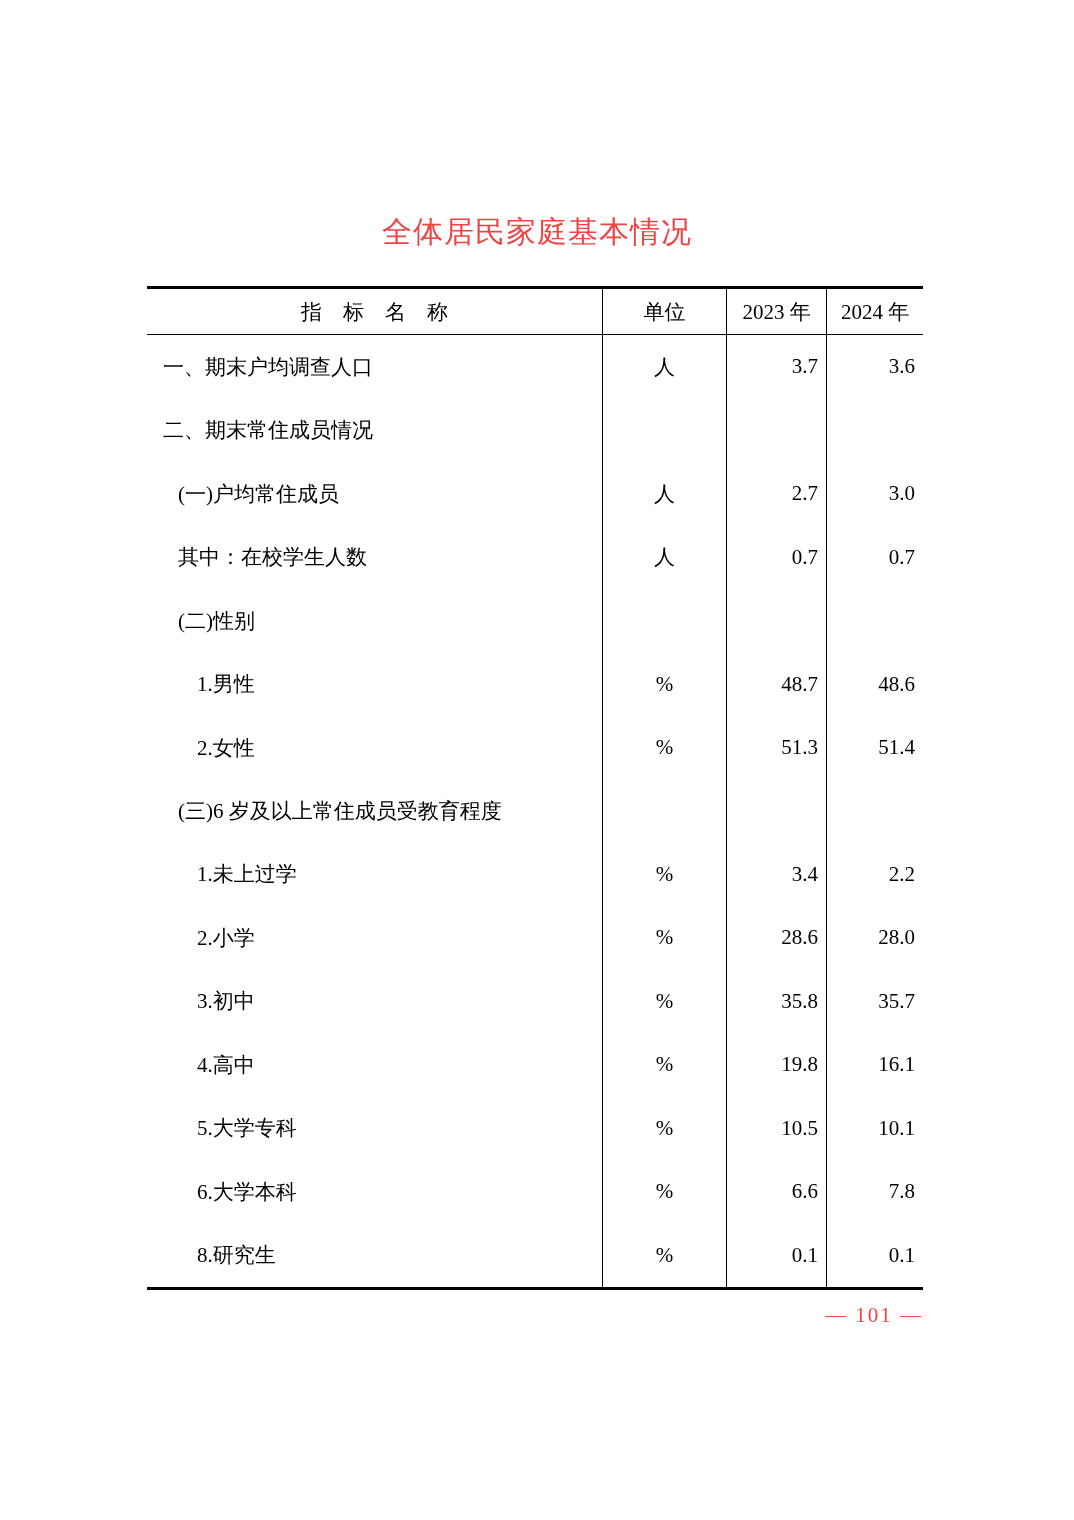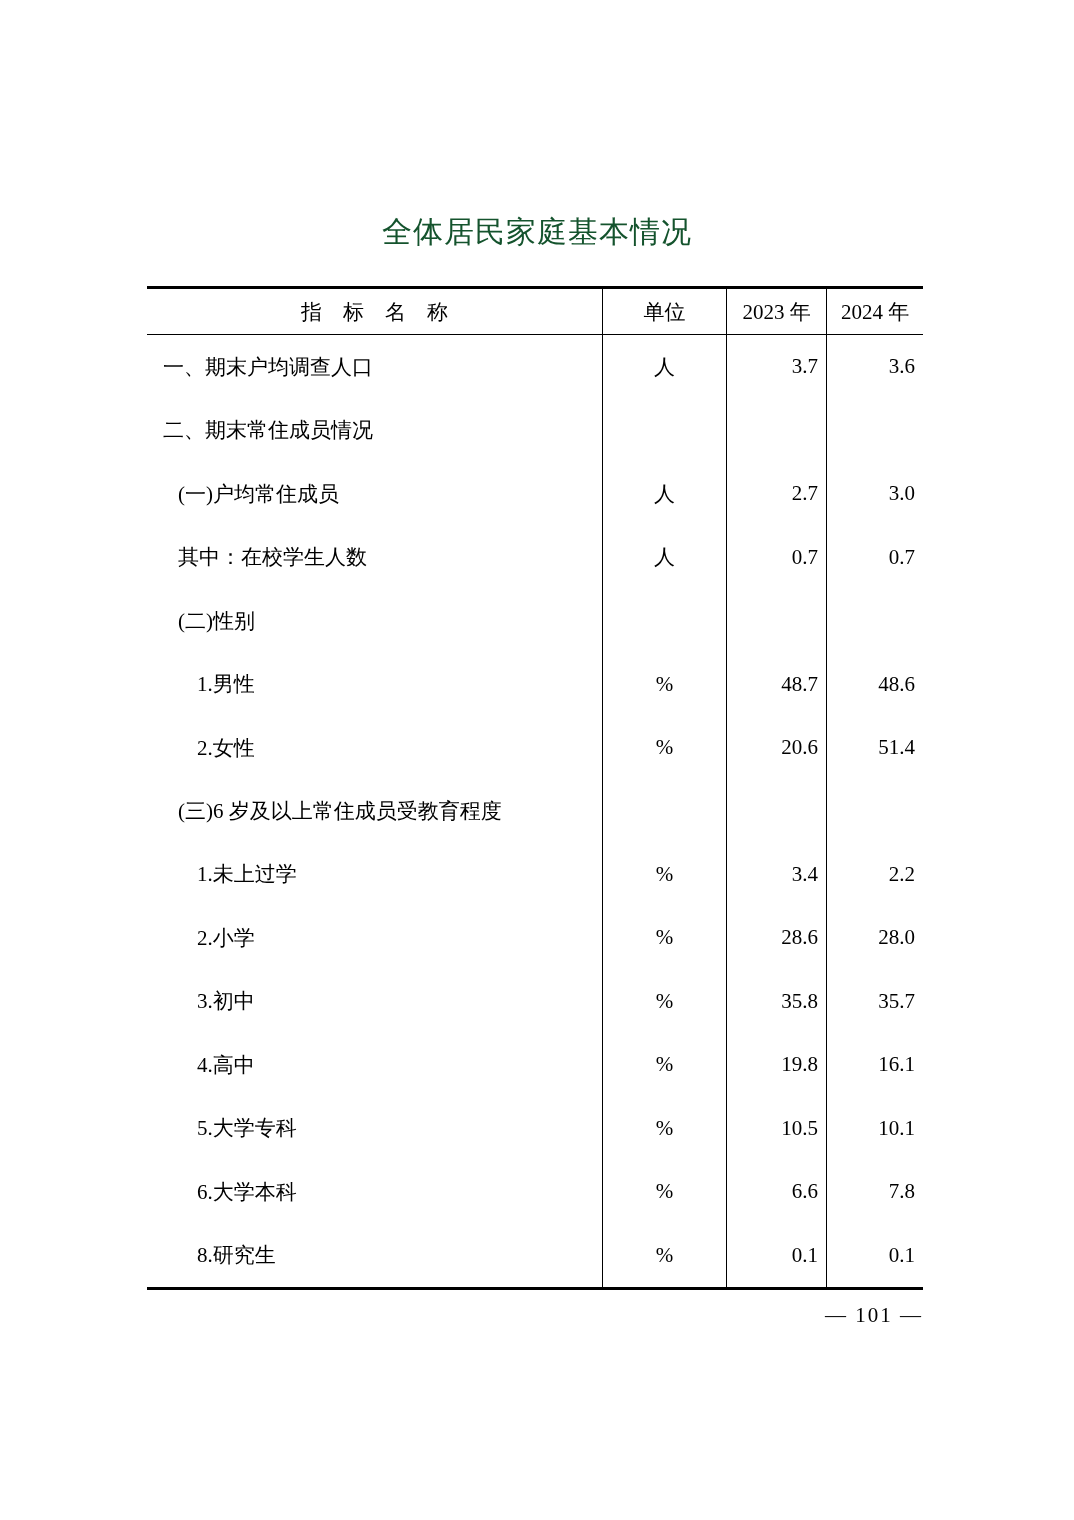--- a/index.html
+++ b/index.html
@@ -17,21 +17,21 @@
     overflow: hidden;
   }
   .doc-title {
     position: absolute;
     top: 212px;
     left: 0;
     width: 100%;
     text-align: center;
     font-size: 30px;
     letter-spacing: 1px;
-    color: #14532d;
+    color: #ef4444;
   }
   .stat-table {
     position: absolute;
     left: 147px;
     top: 286px;
     width: 776px;
     border-top: 3px solid #000000;
     border-bottom: 3px solid #000000;
     box-sizing: border-box;
   }
@@ -76,21 +76,21 @@
   .cell.label.ind0 { padding-left: 16px; }
   .cell.label.ind1 { padding-left: 31px; }
   .cell.label.ind2 { padding-left: 50px; }
   .page-number {
     position: absolute;
     top: 1303px;
     right: 151px;
     font-size: 21px;
     letter-spacing: 2px;
     text-align: right;
-    color: #000000;
+    color: #ef4444;
   }
 </style>
 </head>
 <body>
 
 <div class="page">
 
   <div class="doc-title">全体居民家庭基本情况</div>
 
   <div class="stat-table">
@@ -142,21 +142,21 @@
       <div class="trow">
         <div class="cell label ind2">1.男性</div>
         <div class="cell unit">%</div>
         <div class="cell val">48.7</div>
         <div class="cell val">48.6</div>
       </div>
 
       <div class="trow">
         <div class="cell label ind2">2.女性</div>
         <div class="cell unit">%</div>
-        <div class="cell val">20.6</div>
+        <div class="cell val">51.3</div>
         <div class="cell val">51.4</div>
       </div>
 
       <div class="trow">
         <div class="cell label ind1">(三)6 岁及以上常住成员受教育程度</div>
         <div class="cell unit"></div>
         <div class="cell val"></div>
         <div class="cell val"></div>
       </div>
 

